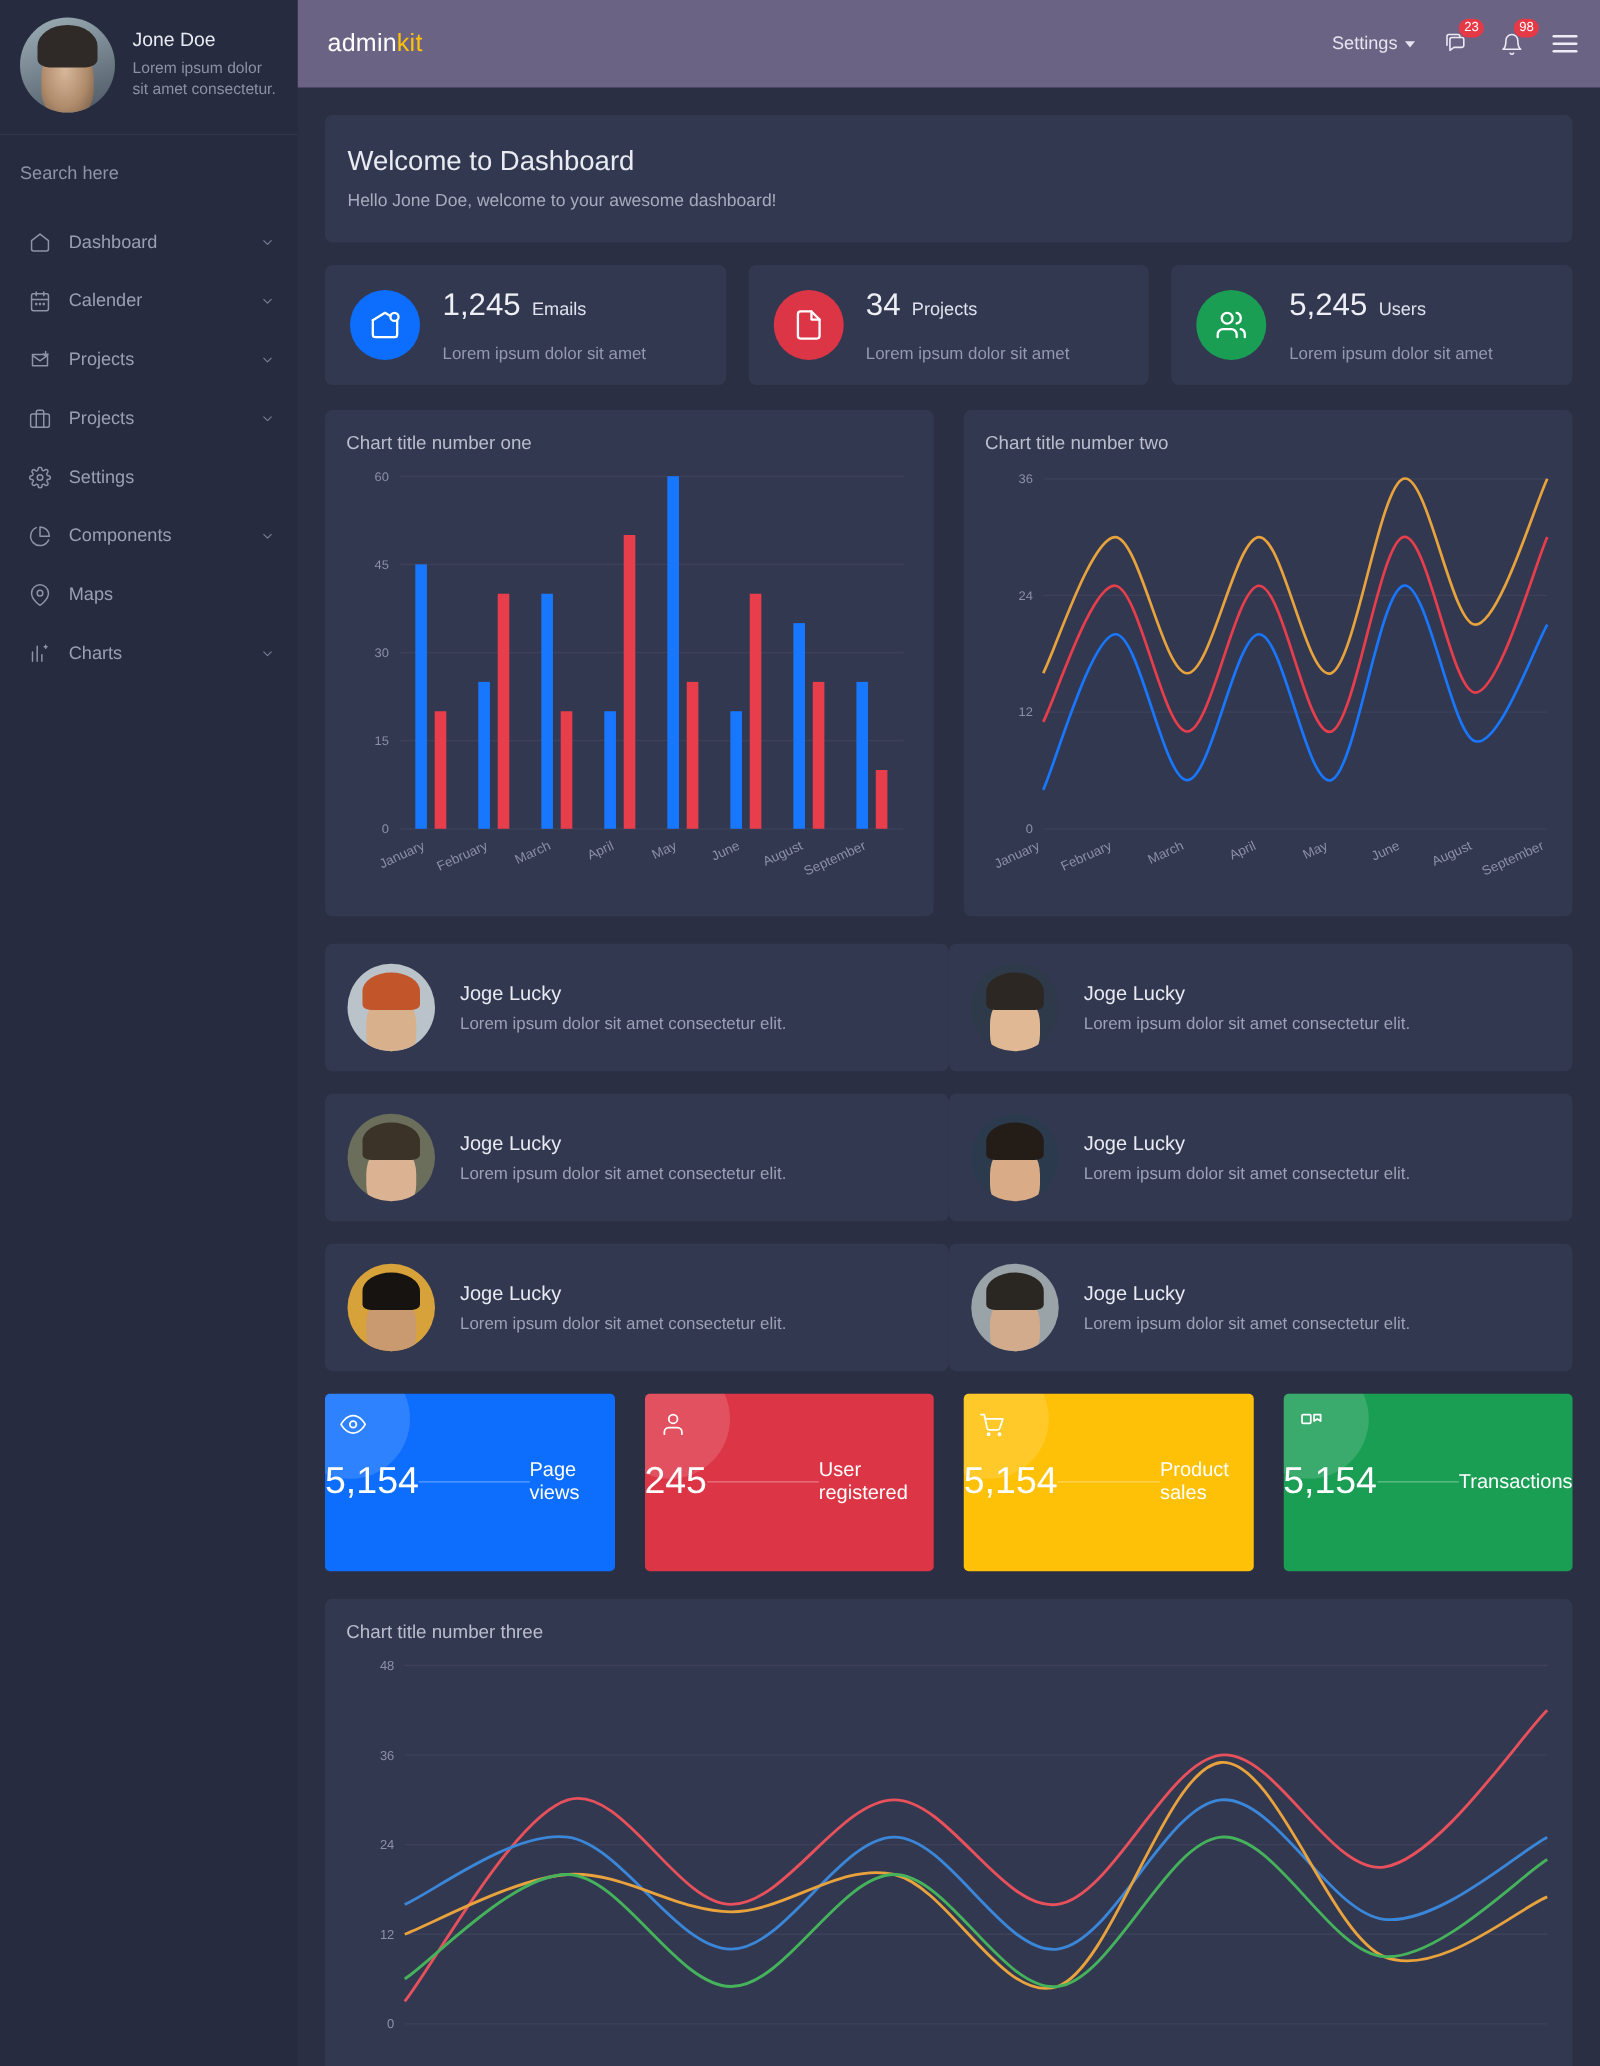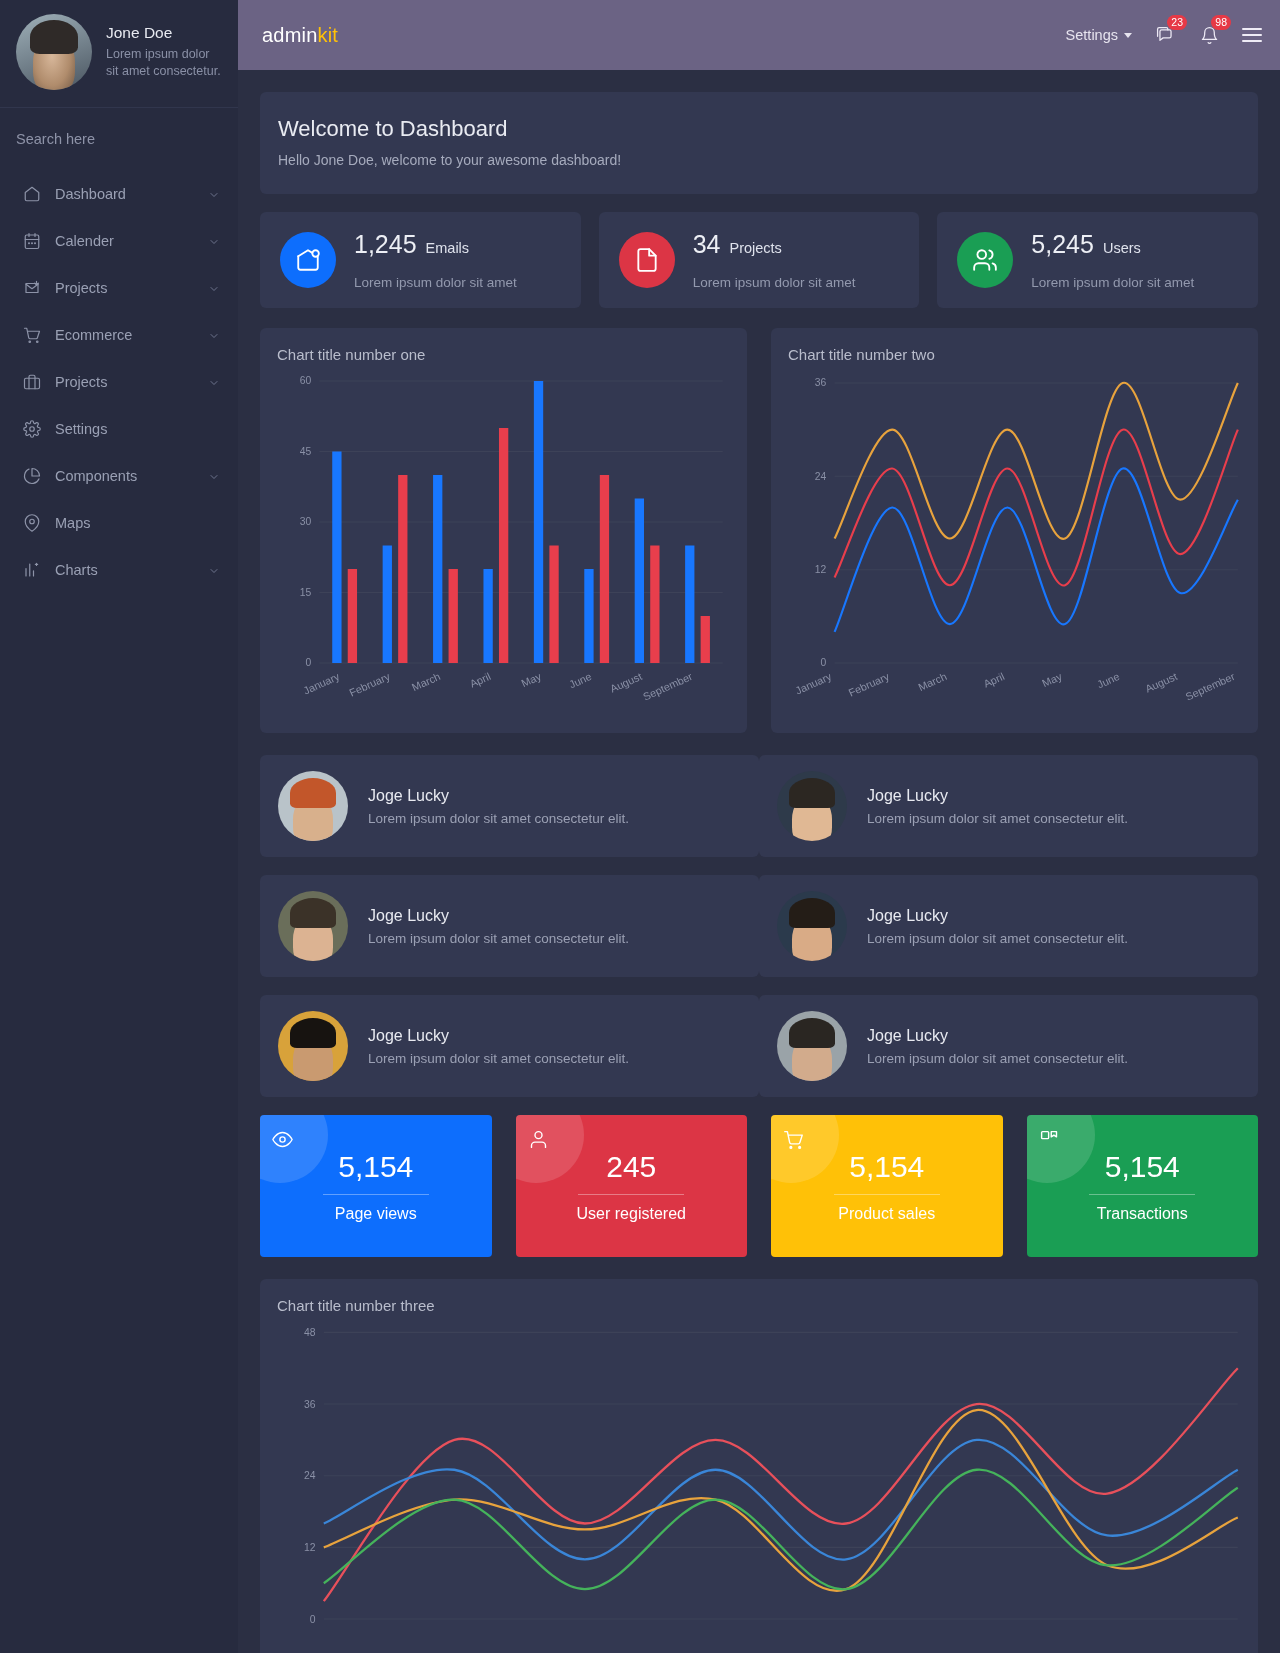--- a/index.html
+++ b/index.html
@@ -120,21 +120,21 @@
   .people-row { display: flex; margin-bottom: 18px; align-items: center; }
   .person-card { flex: 1 1 0; display: flex; align-items: center; gap: 20px; padding: 16px 18px; }
   .avatar-md { width: 70px; height: 70px; border-radius: 50%; flex: 0 0 70px; overflow: hidden; position: relative; }
   .av-face { position: absolute; left: 50%; top: 34%; width: 40px; height: 54px; transform: translateX(-50%); border-radius: 45% 45% 40% 40%; }
   .av-hair { position: absolute; left: 50%; top: 10%; width: 46px; height: 30px; transform: translateX(-50%); border-radius: 50% 50% 15% 15%; z-index: 2; }
   .person-name { font-size: 16px; color: #e8eaf1; margin-bottom: 6px; }
   .person-desc { font-size: 13.5px; color: #9ba0b4; }
 
   .tiles-row { display: flex; gap: 24px; margin-bottom: 22px; }
   .tile { flex: 1 1 0; height: 142px; border-radius: 4px; position: relative; overflow: hidden;
-          display: flex; flex-direction: column; align-items: center; justify-content: center; }
+          display: flex; flex-direction: row; align-items: center; justify-content: center; }
   .tile-blob { position: absolute; left: -28px; top: -28px; width: 96px; height: 96px; border-radius: 50%;
                background: rgba(255,255,255,.14); }
   .tile-ico { position: absolute; left: 12px; top: 14px; z-index: 3; }
   .tile-ico svg { width: 21px; height: 21px; stroke: #fff; fill: none; stroke-width: 1.6; stroke-linecap: round; stroke-linejoin: round; }
   .tile-num { font-size: 30px; color: #fff; z-index: 2; margin-bottom: 2px; }
   .tile-rule { width: 46%; height: 1px; background: rgba(255,255,255,.35); margin: 8px 0 10px 0; z-index: 2; }
   .tile-label { font-size: 16px; color: #fff; z-index: 2; }
 
   .chart3-card { padding: 18px 16px 10px 16px; height: 380px; }
   .chart3-body { position: relative; height: 320px; }
@@ -186,33 +186,20 @@
         </div>
         <div class="nav-item">
           <span class="nav-ico">
             <svg viewBox="0 0 24 24">
               <path d="M4 6h16v12H4z"></path>
               <path d="M4 7l8 6 8-6"></path>
               <path d="M18 3v5M15.5 5.5L18 8l2.5-2.5"></path>
             </svg>
           </span>
           <span class="nav-label">Projects</span>
-          <span class="caret"><svg viewBox="0 0 24 24">
-              <path d="M6 9l6 6 6-6"></path>
-            </svg></span>
-        </div>
-        <div class="nav-item">
-          <span class="nav-ico">
-            <svg viewBox="0 0 24 24">
-              <circle cx="9" cy="21" r="1"></circle>
-              <circle cx="19" cy="21" r="1"></circle>
-              <path d="M2 3h3l2.6 12.4a2 2 0 0 0 2 1.6h7.7a2 2 0 0 0 2-1.6L22 7H6"></path>
-            </svg>
-          </span>
-          <span class="nav-label">Ecommerce</span>
           <span class="caret"><svg viewBox="0 0 24 24">
               <path d="M6 9l6 6 6-6"></path>
             </svg></span>
         </div>
         <div class="nav-item">
           <span class="nav-ico">
             <svg viewBox="0 0 24 24">
               <rect x="2" y="7" width="20" height="14" rx="2"></rect>
               <path d="M16 21V5a2 2 0 0 0-2-2h-4a2 2 0 0 0-2 2v16"></path>
             </svg>

